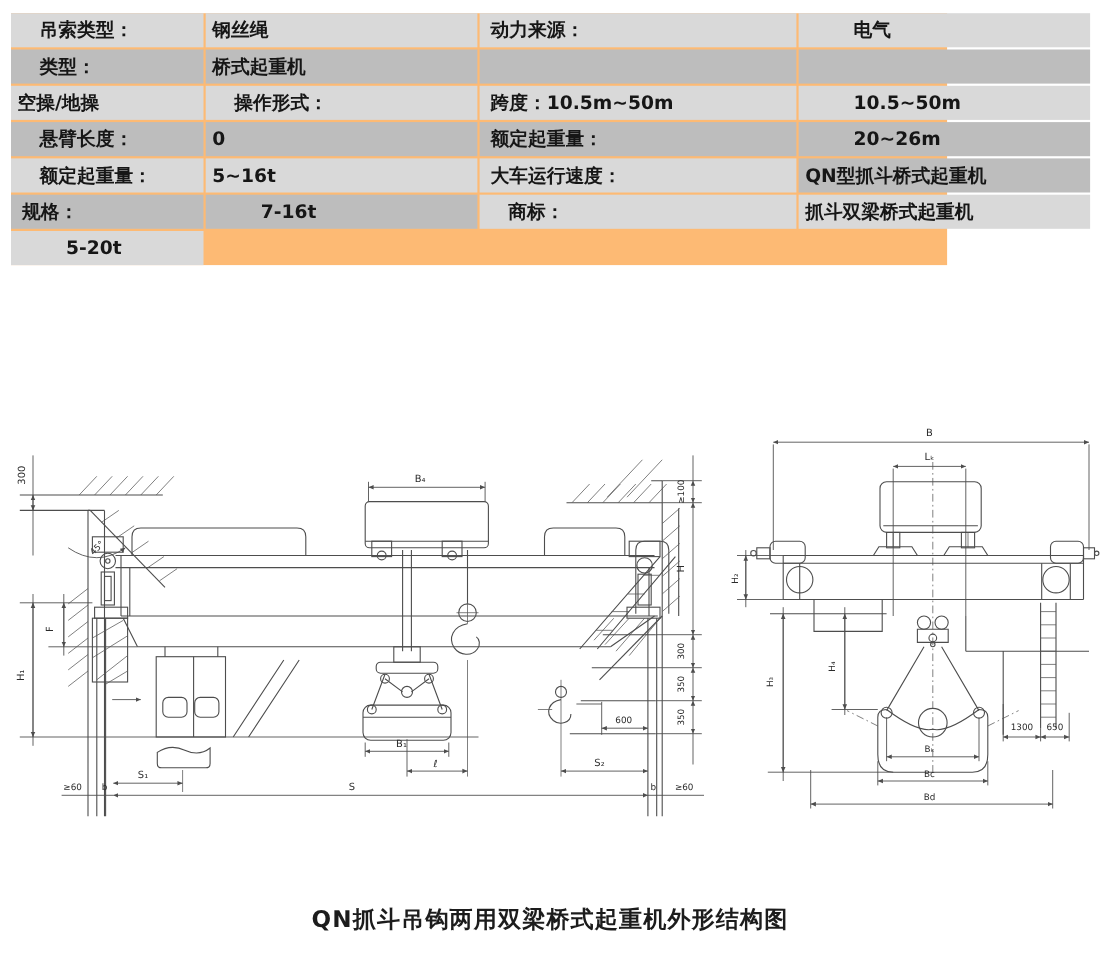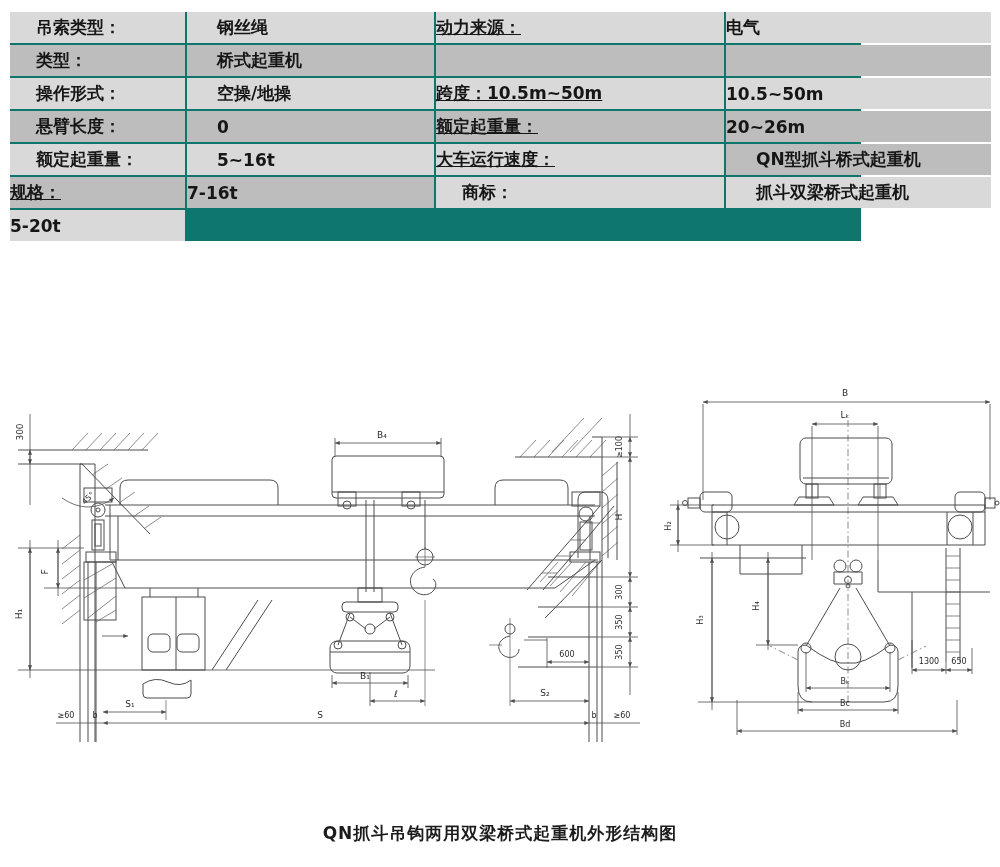--- a/index.html
+++ b/index.html
@@ -1,56 +1,56 @@
 <!DOCTYPE html>
 <html><head>
 <meta charset="utf-8">
 <style>
   html,body{margin:0;padding:0;background:#fff;}
   body{width:1000px;height:867px;position:relative;overflow:hidden;
        font-family:"DejaVu Sans",sans-serif;}
   
   .spec-table{position:absolute;left:10px;top:12px;width:851px;
     display:grid;grid-template-columns:175px 247px 288px 265px;
-    gap:2px;background:#0f766e;}
+    gap:2px;background:#fdba74;}
   .cell{height:31px;display:flex;align-items:center;
     font-size:17px;font-weight:600;color:#161616;white-space:nowrap;overflow:hidden;}
   .cell.light{background:#d9d9d9;}
   .cell.dark{background:#bdbdbd;}
   .cell.c1{padding-left:26px;}
-  .cell.c2{padding-left:30px;}
-  .cell.c3{text-decoration:underline;}
-  .cell.c4{}
+  .cell.c2{padding-left:6px;}
+  .cell.c3{padding-left:10px;}
+  .cell.c4{padding-left:50px;}
   
   .drawing{position:absolute;left:0;top:358px;}
   svg .ln{stroke:#4d4d4d;stroke-width:1;fill:none;}
   svg .th{stroke:#5a5a5a;stroke-width:0.7;fill:none;}
   svg .dim{stroke:#4d4d4d;stroke-width:0.8;fill:none;}
   svg .dd{stroke-dasharray:7 3 1.5 3;}
   svg text.dl{font:9px "DejaVu Sans",sans-serif;fill:#2b2b2b;text-anchor:middle;}
   svg text.ds{font:8px "DejaVu Sans",sans-serif;fill:#2b2b2b;text-anchor:middle;}
   .caption{position:absolute;left:0;top:822px;width:1000px;text-align:center;
-    font-size:17px;font-weight:700;color:#1c1c1c;letter-spacing:1px;}
+    font-size:21px;font-weight:700;color:#1c1c1c;letter-spacing:1px;}
 </style>
 </head>
 <body>
 
 <div class="spec-table">
   <div class="cell c1 light">吊索类型：</div>
   <div class="cell c2 light">钢丝绳</div>
   <div class="cell c3 light">动力来源：</div>
   <div class="cell c4 light">电气</div>
 
   <div class="cell c1 dark">类型：</div>
   <div class="cell c2 dark">桥式起重机</div>
   <div class="cell c3 dark"></div>
   <div class="cell c4 dark"></div>
 
+  <div class="cell c2 light">空操/地操</div>
   <div class="cell c1 light">操作形式：</div>
-  <div class="cell c2 light">空操/地操</div>
   <div class="cell c3 light">跨度：10.5m~50m</div>
   <div class="cell c4 light">10.5~50m</div>
 
   <div class="cell c1 dark">悬臂长度：</div>
   <div class="cell c2 dark">0</div>
   <div class="cell c3 dark">额定起重量：</div>
   <div class="cell c4 dark">20~26m</div>
 
   <div class="cell c1 light">额定起重量：</div>
   <div class="cell c2 light">5~16t</div>

